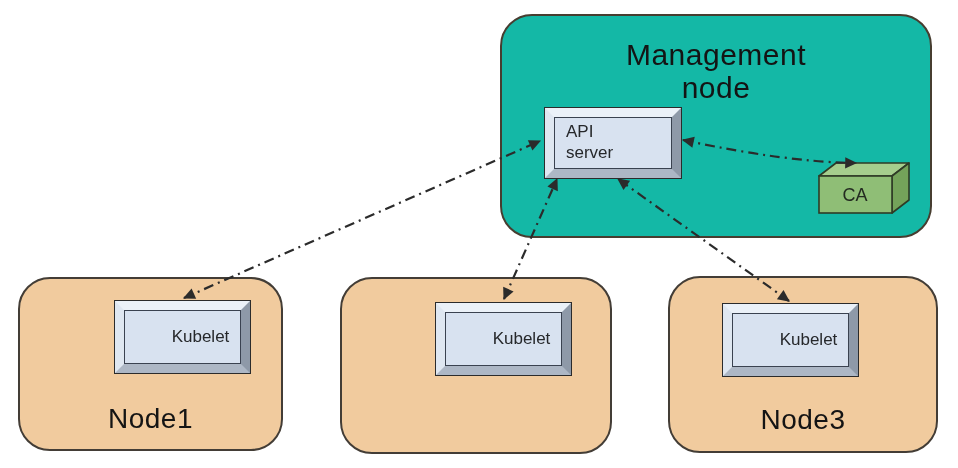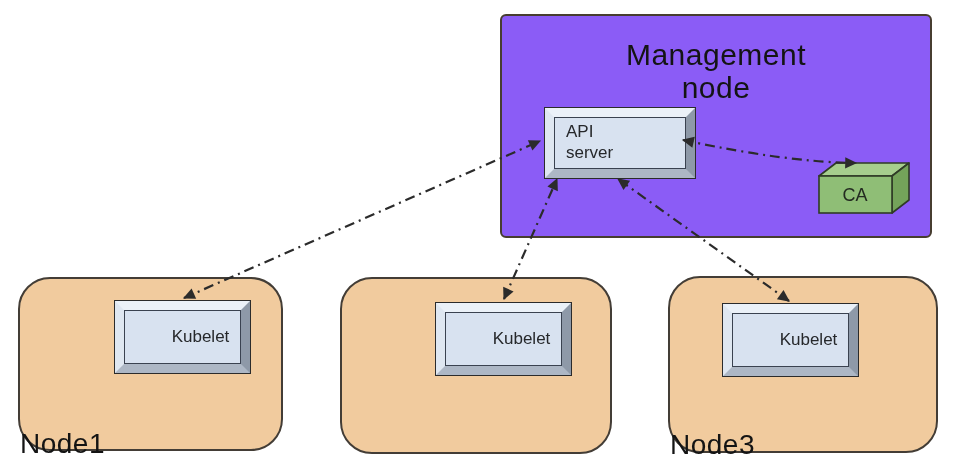--- a/index.html
+++ b/index.html
@@ -10,23 +10,23 @@
     height: 468px;
     background: #ffffff;
     overflow: hidden;
   }
 
   
   .mgmt-box {
     position: absolute;
     left: 500px; top: 14px;
     width: 432px; height: 224px;
-    background: #8b5cf6;
+    background: #14b8a6;
     border: 2.5px solid #473d30;
-    border-radius: 6px;
+    border-radius: 32px;
     box-sizing: border-box;
   }
   .worker-box {
     position: absolute;
     background: #f1cb9e;
     border: 2.5px solid #433d36;
     border-radius: 32px;
     box-sizing: border-box;
   }
   #node1 { left: 18px;  top: 277px; width: 265px; height: 174px; }
@@ -40,25 +40,24 @@
     font-size: 30px;
     line-height: 1.1;
     letter-spacing: 0.5px;
     color: #141414;
   }
   .mgmt-title .wrap { display: inline-block; max-width: 230px; }
 
   .worker-label {
     position: absolute;
     left: 0; right: 0;
-    text-align: left;
+    text-align: center;
     font-size: 28px;
     letter-spacing: 0.5px;
     color: #141414;
-    margin-top: 25px;
   }
   #node1 .worker-label { top: 124px; }
   #node2 .worker-label { top: 124px; }
   #node3 .worker-label { top: 126px; }
 
   
   .box3d {
     position: absolute;
     box-sizing: border-box;
     border: 1.5px solid #2b2b2b;
@@ -73,21 +72,21 @@
   .box3d .face {
     width: 100%; height: 100%;
     box-sizing: border-box;
     border: 1px solid #3a4250;
     background: #d8e2f0;
     display: flex;
     align-items: center;
     font-size: 17px;
     color: #26282b;
   }
-  .api-box { left: 42px; top: 91px; width: 152px; height: 72px; }
+  .api-box { left: 42px; top: 91px; width: 138px; height: 72px; }
   .api-box .face { justify-content: flex-start; padding-left: 11px; line-height: 1.22; }
   .api-box .face .wrap { display: inline-block; max-width: 68px; }
   .kubelet-box { width: 137px; height: 74px; }
   .kubelet-box .face { justify-content: center; padding-left: 36px; }
   #node1 .kubelet-box { left: 94px; top: 21px; }
   #node2 .kubelet-box { left: 93px; top: 23px; }
   #node3 .kubelet-box { left: 52px; top: 25px; }
 
   
   .ca-svg { position: absolute; left: 314px; top: 144px; }

